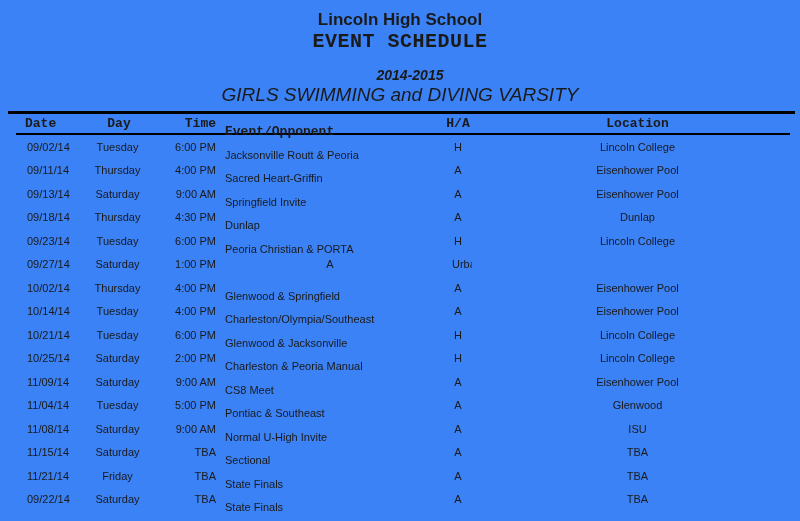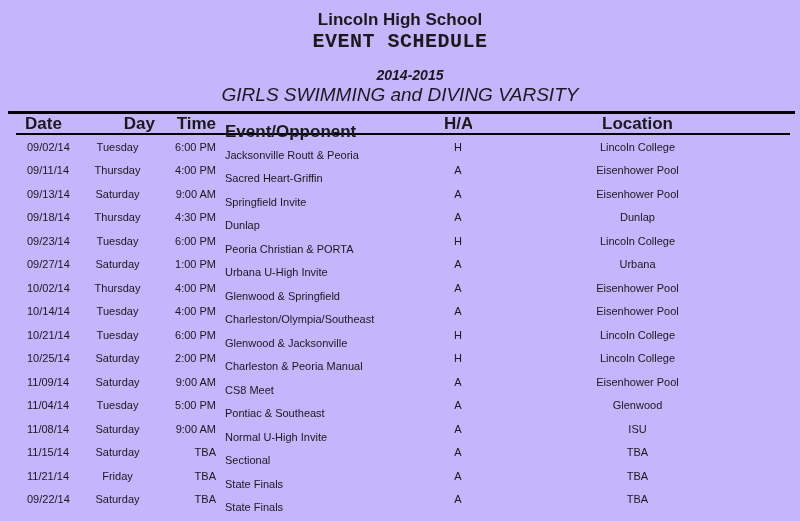--- a/index.html
+++ b/index.html
@@ -2,53 +2,53 @@
 <html><head>
 <meta charset="utf-8">
 <style>
   html, body { margin: 0; padding: 0; background: #ffffff; }
   body {
     width: 800px; height: 521px;
     font-family: "Liberation Sans", sans-serif;
     color: #1a1a1a;
     overflow: hidden;
   }
-  .page { width: 800px; height: 521px; position: relative; background: #c4b5fd; }
+  .page { width: 800px; height: 521px; position: relative; background: #3b82f6; }
 
   
   .doc-header { text-align: center; padding-top: 10px; }
   .school-name  { font-size: 17px; font-weight: bold; line-height: 20px; }
   .event-title  { font-size: 20px; font-weight: bold; line-height: 23px; letter-spacing: .5px; font-family: Liberation Mono, monospace; }
   .header-gap   { height: 14px; }
   .season-label { font-size: 14px; font-weight: bold; font-style: italic; line-height: 17px; padding-left: 20px; }
   .team-label   { font-size: 19px; font-style: italic; line-height: 21px; }
 
   
   .thick-rule { height: 3px; background: #000; margin: 6px 5px 0 8px; }
   .thin-rule  { height: 2px; background: #000; margin: 0 5px 0 8px; }
 
   
   .sched-table { margin: 0 5px 0 8px; }
   .trow {
     display: grid;
     grid-template-columns: 72px 75px 61px 228px 28px 1fr;
     align-items: center;
   }
-  .header-row { height: 19px; font-size: 17px; font-weight: bold; }
+  .header-row { height: 19px; font-size: 13px; font-weight: bold; font-family: Liberation Mono, monospace; }
   .data-row   { height: 23.5px; font-size: 11px; }
 
   .c-date  { padding-left: 19px; text-align: left; }
   .c-day   { text-align: center; }
   .c-time  { text-align: right; }
   .c-event { padding-left: 9px; text-align: left; margin-top: 16px; }
   .c-ha    { text-align: center; }
   .c-loc   { padding-left: 8px; text-align: center; }
 
   .header-row .c-date { padding-left: 17px; }
-  .header-row .c-day  { text-align: right; padding-left: 3px; }
+  .header-row .c-day  { text-align: center; padding-left: 3px; }
 
   .cell { white-space: nowrap; overflow: hidden; }
 </style>
 </head>
 <body>
 
 <div class="page">
 
   <div class="doc-header">
     <div class="school-name">Lincoln High School</div>
@@ -115,21 +115,20 @@
     <div class="cell c-time">6:00 PM</div>
     <div class="cell c-event">Peoria Christian &amp; PORTA</div>
     <div class="cell c-ha">H</div>
     <div class="cell c-loc">Lincoln College</div>
   </div>
 
   <div class="trow data-row">
     <div class="cell c-date">09/27/14</div>
     <div class="cell c-day">Saturday</div>
     <div class="cell c-time">1:00 PM</div>
-    <div class="cell c-event">Urbana U-High Invite</div>
     <div class="cell c-ha">A</div>
     <div class="cell c-loc">Urbana</div>
   </div>
 
   <div class="trow data-row">
     <div class="cell c-date">10/02/14</div>
     <div class="cell c-day">Thursday</div>
     <div class="cell c-time">4:00 PM</div>
     <div class="cell c-event">Glenwood &amp; Springfield</div>
     <div class="cell c-ha">A</div>

